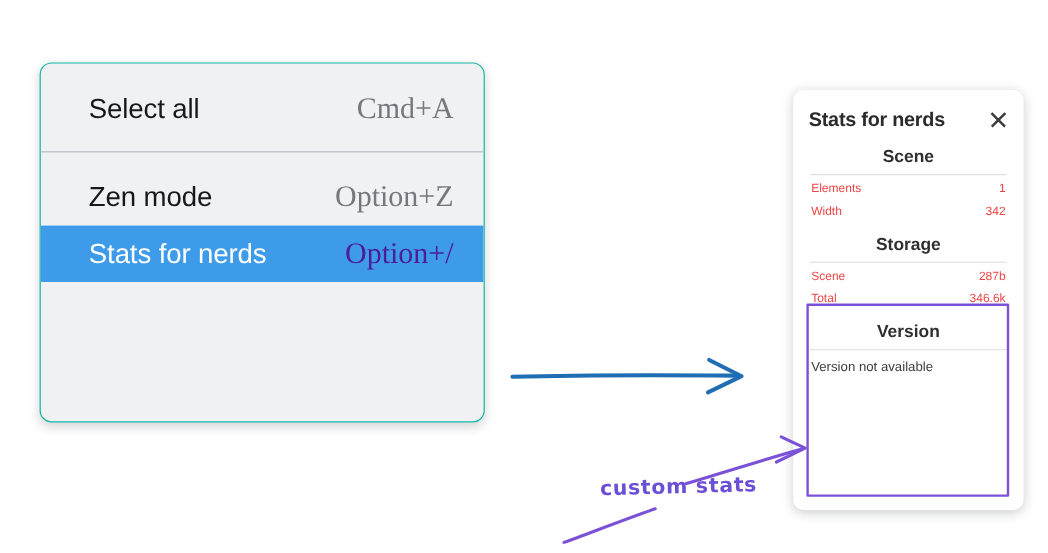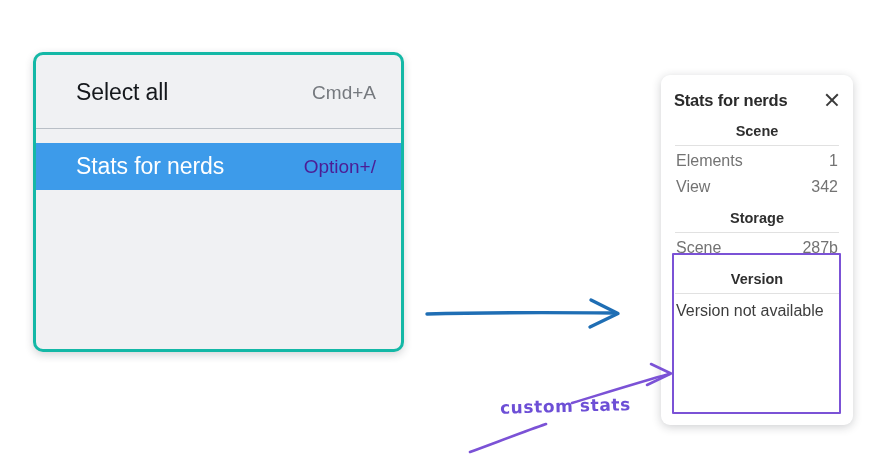--- a/index.html
+++ b/index.html
@@ -21,21 +21,21 @@
   }
 
   
   #context-menu {
     position: absolute;
     left: 33px;
     top: 52px;
     width: 371px;
     height: 300px;
     background: #f0f1f3;
-    border: 3px solid #14b8a6;
+    border: 1px solid #14b8a6;
     border-radius: 10px;
     box-shadow: 0 3px 9px rgba(40,45,55,0.20);
     box-sizing: border-box;
     overflow: hidden;
   }
   .menu-group {
     padding: 0;
   }
   .menu-group.group-top {
     padding-top: 14px;
@@ -59,23 +59,24 @@
     cursor: default;
   }
   .menu-item .label {
     font-size: 23px;
     color: #15181c;
     letter-spacing: -0.1px;
     white-space: nowrap;
   }
   .menu-item .shortcut {
     margin-left: auto;
-    font-size: 19px;
+    font-size: 25px;
     color: #75797e;
     white-space: nowrap;
+    font-family: Liberation Serif, serif;
   }
   .menu-item.selected {
     background: #3d9bea;
   }
   .menu-item.selected .label { color: #ffffff; }
   .menu-item.selected .shortcut { color: #4c1d95; }
   .menu-tail {
     height: 20px;
   }
 
@@ -133,28 +134,28 @@
     padding: 10px 0 6px 0;
   }
   .sec-rule {
     height: 1px;
     background: #e1e1e1;
     margin: 0 3px 2px 3px;
   }
   .stat-row {
     display: flex;
     align-items: center;
-    font-size: 16px;
-    color: #737373;
+    font-size: 10px;
+    color: #ef4444;
     padding: 4px 4px 4px 4px;
   }
   .stat-row .k { white-space: nowrap; }
   .stat-row .v { margin-left: auto; white-space: nowrap; }
   .stat-note {
-    font-size: 16px;
+    font-size: 11px;
     color: #3d3d3d;
     padding: 6px 4px 4px 4px;
     white-space: nowrap;
   }
 
   
   #custom-stats-box {
     position: absolute;
     left: 672px;
     top: 253px;
@@ -196,20 +197,24 @@
     <div class="menu-group group-top">
       <div class="menu-item">
         <span class="label">Select all</span>
         <span class="shortcut">Cmd+A</span>
       </div>
     </div>
 
     <div class="menu-sep"></div>
 
     <div class="menu-group group-bottom">
+      <div class="menu-item">
+        <span class="label">Zen mode</span>
+        <span class="shortcut">Option+Z</span>
+      </div>
       <div class="menu-item selected">
         <span class="label">Stats for nerds</span>
         <span class="shortcut">Option+/</span>
       </div>
       <div class="menu-tail"></div>
     </div>
 
   </div>
 
   <div id="stats-panel">
@@ -219,29 +224,33 @@
       <span id="stats-close"></span>
     </div>
 
     <div class="sec-head">Scene</div>
     <div class="sec-rule"></div>
     <div class="stat-row">
       <span class="k">Elements</span>
       <span class="v">1</span>
     </div>
     <div class="stat-row">
-      <span class="k">View</span>
+      <span class="k">Width</span>
       <span class="v">342</span>
     </div>
 
     <div class="sec-head">Storage</div>
     <div class="sec-rule"></div>
     <div class="stat-row">
       <span class="k">Scene</span>
       <span class="v">287b</span>
+    </div>
+    <div class="stat-row">
+      <span class="k">Total</span>
+      <span class="v">346.6k</span>
     </div>
 
     <div class="sec-head">Version</div>
     <div class="sec-rule"></div>
     <div class="stat-note">Version not available</div>
 
   </div>
 
   <div id="custom-stats-box"></div>
 

